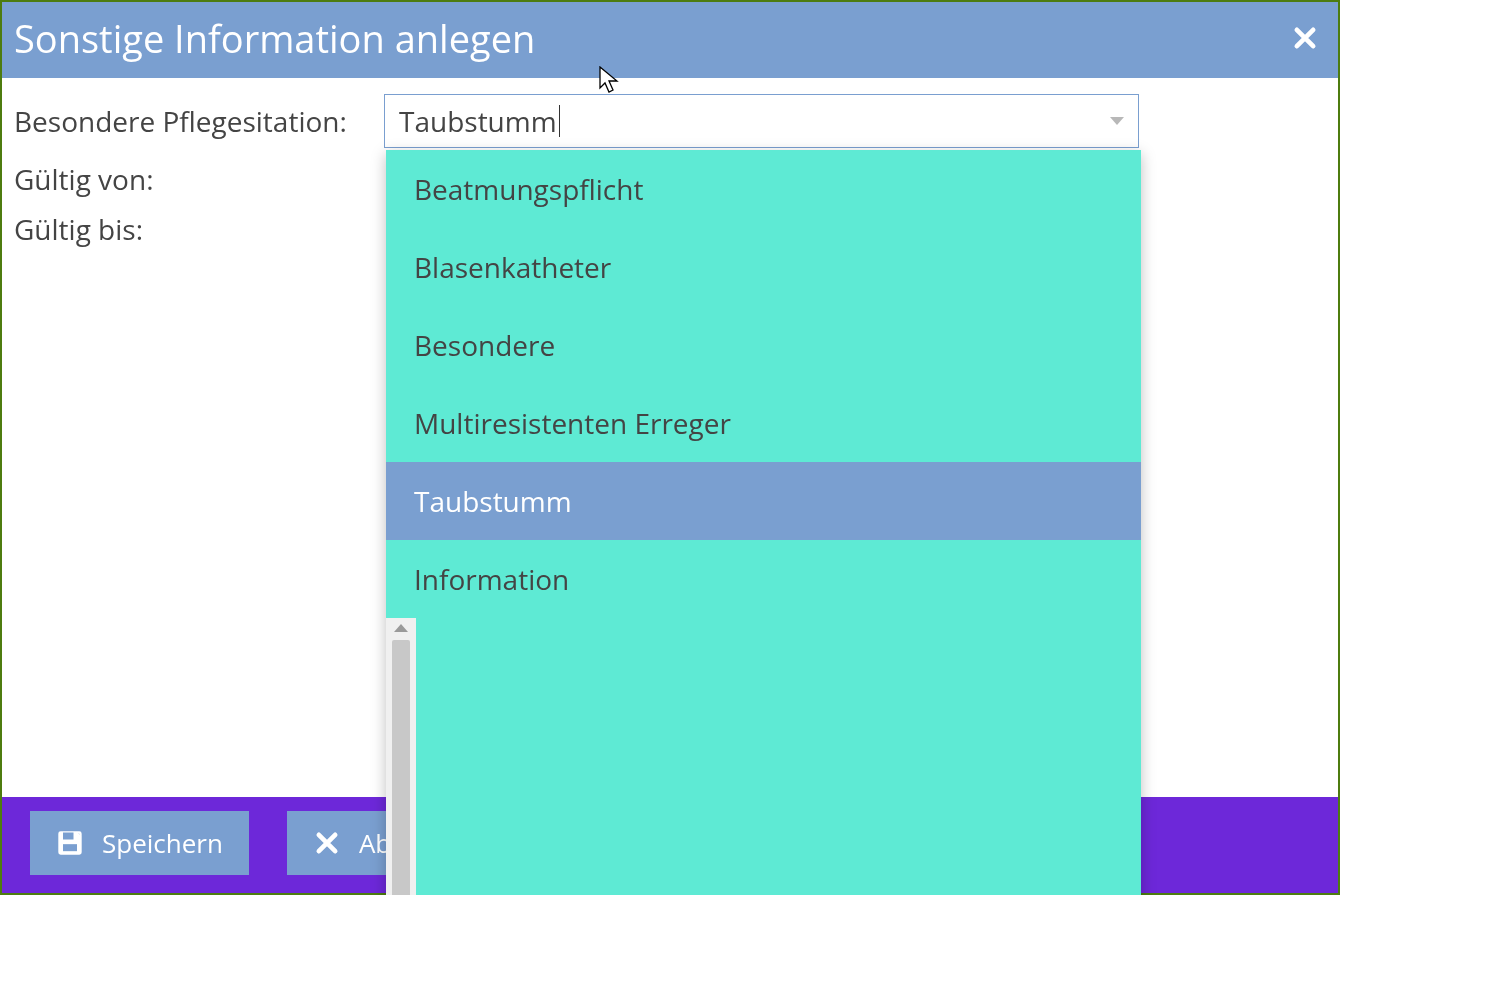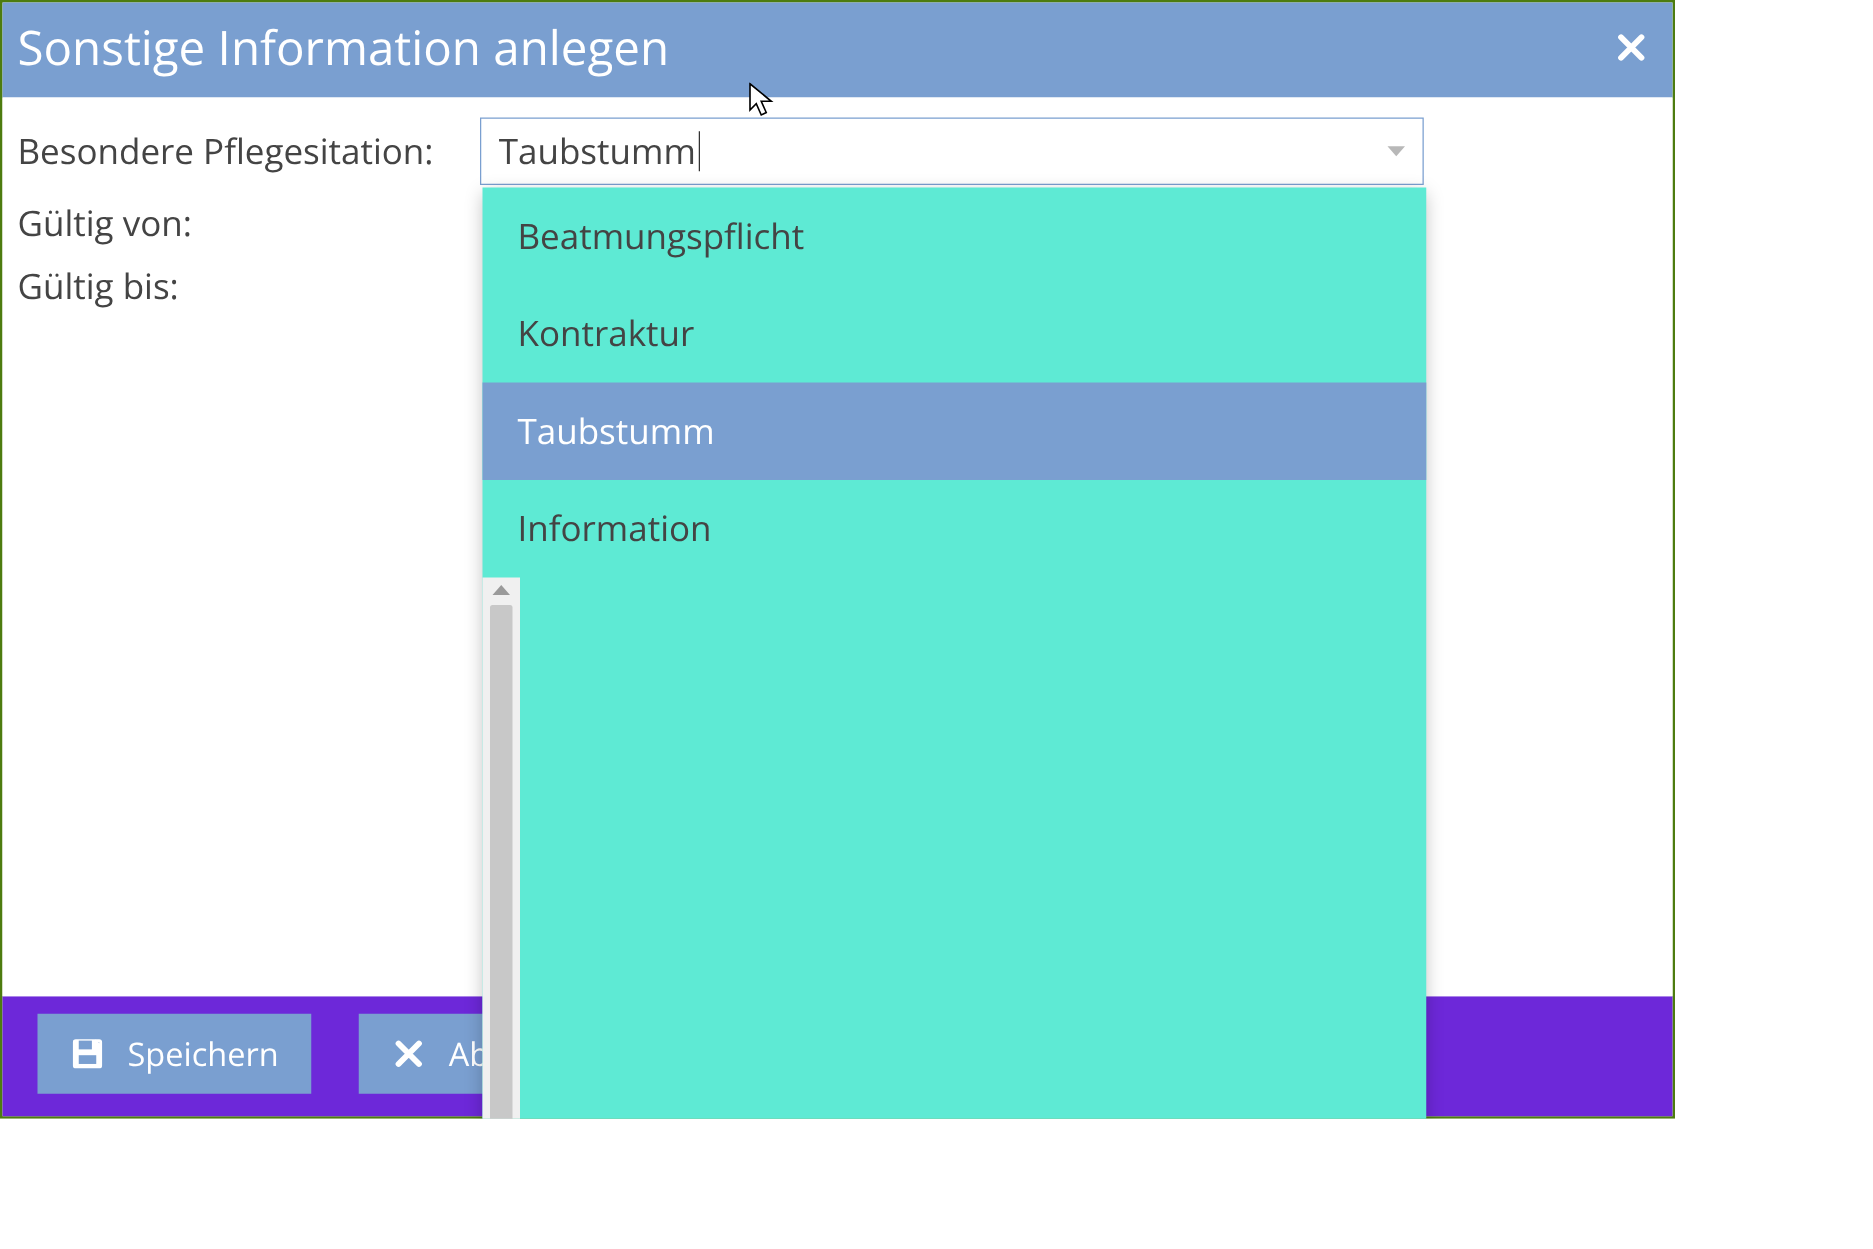--- a/index.html
+++ b/index.html
@@ -212,21 +212,23 @@
       <div class="form-label">Gültig von:</div>
     </div>
 
     <div class="form-row">
       <div class="form-label">Gültig bis:</div>
     </div>
 
     <div class="dropdown">
       <ul class="dropdown-list" id="dropdown-list">
           <li>Beatmungspflicht</li>
-          <li>Kontraktur</li>
+          <li>Blasenkatheter</li>
+          <li>Besondere</li>
+          <li>Multiresistenten Erreger</li>
           <li class="selected">Taubstumm</li>
           <li>Information</li>
         </ul>
       <div class="dropdown-scroll">
         <div class="scroll-up-arrow"></div>
         <div class="scroll-thumb"></div>
         <div class="scroll-spacer"></div>
         <div class="scroll-down-arrow"></div>
       </div>
     </div>

